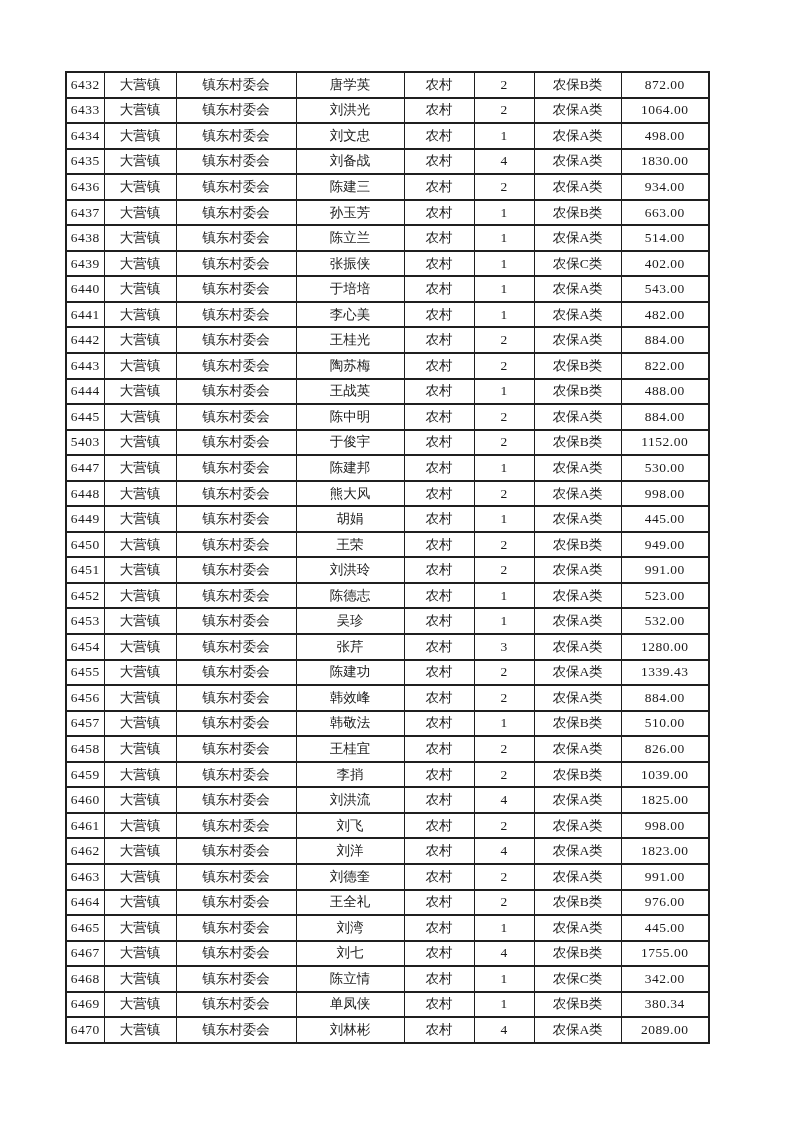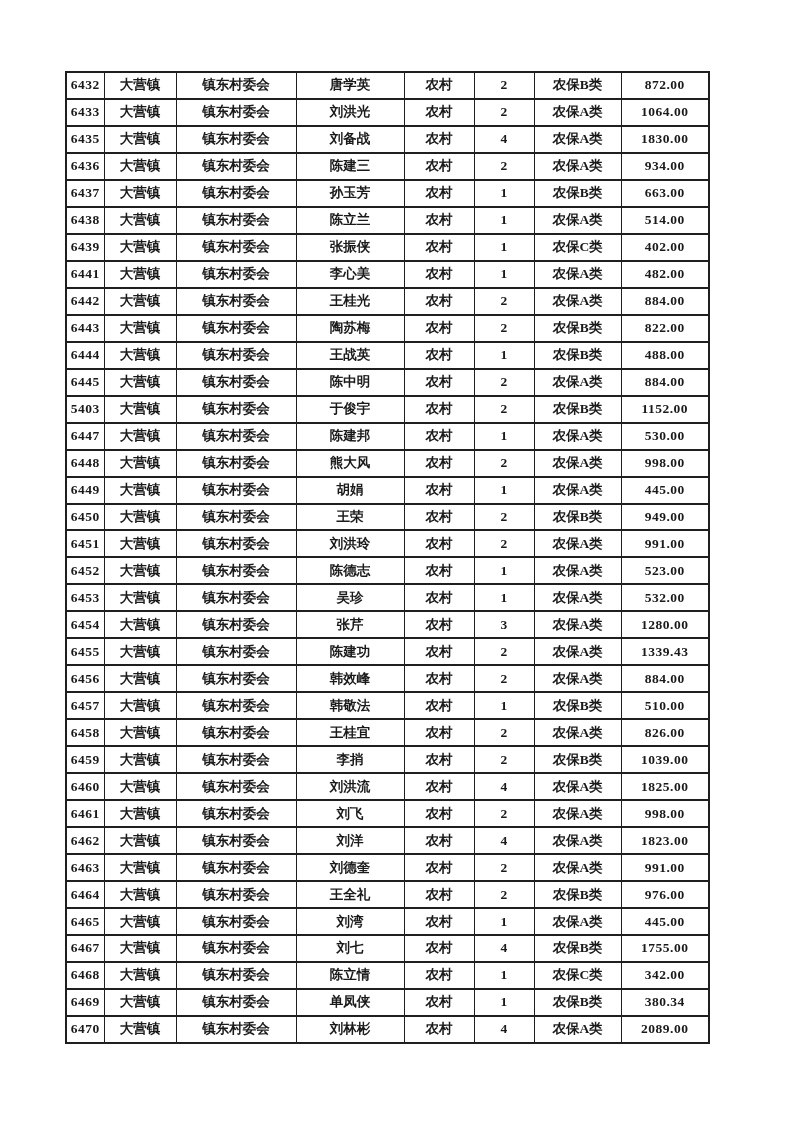--- a/index.html
+++ b/index.html
@@ -12,21 +12,20 @@
     background: #e8e8e8;
     font-family: "Liberation Serif", "DejaVu Serif", serif;
   }
   .page {
     position: relative;
     width: 793px;
     height: 1122px;
     background: var(--bg-color);
     margin: 0 auto;
     overflow: hidden;
-    font-weight: bold;
   }
   table.data-table {
     position: absolute;
     left: 65px;
     top: 71px;
     width: 643px;
     height: 973px;
     table-layout: fixed;
     border-collapse: collapse;
     border: 2px solid var(--border-color);
@@ -78,20 +77,30 @@
     <td class="cell-num">6433</td>
     <td>大营镇</td>
     <td>镇东村委会</td>
     <td>刘洪光</td>
     <td>农村</td>
     <td class="cell-num">2</td>
     <td>农保A类</td>
     <td class="cell-amount">1064.00</td>
   </tr>
 
+  <tr>
+    <td class="cell-num">6434</td>
+    <td>大营镇</td>
+    <td>镇东村委会</td>
+    <td>刘文忠</td>
+    <td>农村</td>
+    <td class="cell-num">1</td>
+    <td>农保A类</td>
+    <td class="cell-amount">498.00</td>
+  </tr>
 
   <tr>
     <td class="cell-num">6435</td>
     <td>大营镇</td>
     <td>镇东村委会</td>
     <td>刘备战</td>
     <td>农村</td>
     <td class="cell-num">4</td>
     <td>农保A类</td>
     <td class="cell-amount">1830.00</td>
@@ -134,20 +143,30 @@
     <td class="cell-num">6439</td>
     <td>大营镇</td>
     <td>镇东村委会</td>
     <td>张振侠</td>
     <td>农村</td>
     <td class="cell-num">1</td>
     <td>农保C类</td>
     <td class="cell-amount">402.00</td>
   </tr>
 
+  <tr>
+    <td class="cell-num">6440</td>
+    <td>大营镇</td>
+    <td>镇东村委会</td>
+    <td>于培培</td>
+    <td>农村</td>
+    <td class="cell-num">1</td>
+    <td>农保A类</td>
+    <td class="cell-amount">543.00</td>
+  </tr>
 
   <tr>
     <td class="cell-num">6441</td>
     <td>大营镇</td>
     <td>镇东村委会</td>
     <td>李心美</td>
     <td>农村</td>
     <td class="cell-num">1</td>
     <td>农保A类</td>
     <td class="cell-amount">482.00</td>

